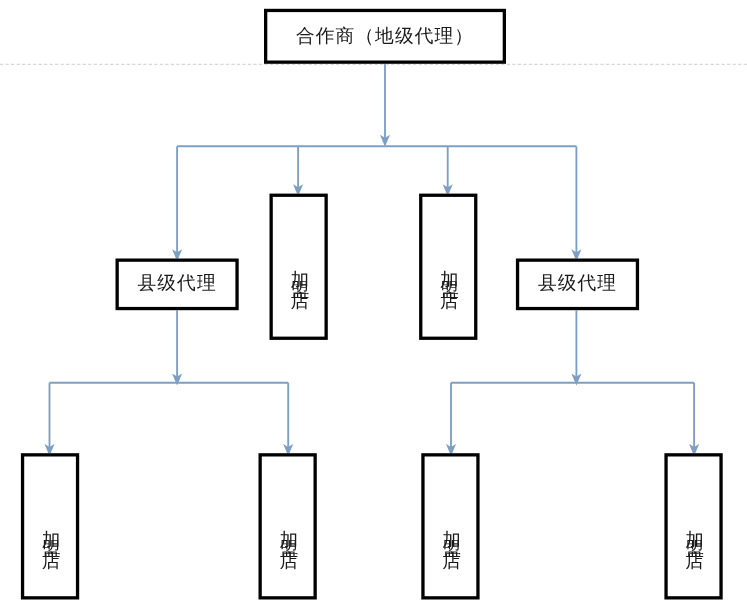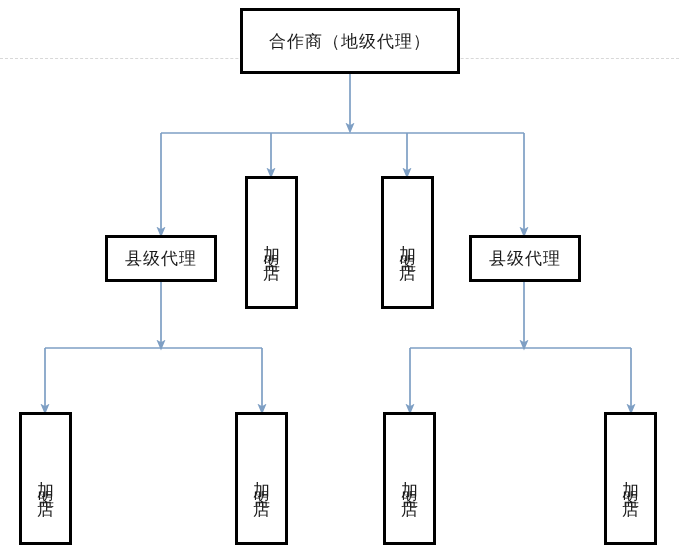--- a/index.html
+++ b/index.html
@@ -87,21 +87,21 @@
       <path d="M45,348 L45,409" marker-end="url(#ah)"></path>
       <path d="M262,348 L262,409" marker-end="url(#ah)"></path>
 
       <path d="M524,282 L524,345" marker-end="url(#ah)"></path>
       <path d="M410,348 L631,348"></path>
       <path d="M410,348 L410,409" marker-end="url(#ah)"></path>
       <path d="M631,348 L631,409" marker-end="url(#ah)"></path>
     </g>
   </svg>
 
-  <div class="node horiz" style="left:240px; top:8px; width:220px; height:66px;">
+  <div class="node horiz" style="left:240px; top:8px; width:220px; height:50px;">
     <span>合作商（地级代理）</span>
   </div>
 
   <div class="node vert" style="left:245px; top:176px; width:53px; height:133px;">
     <span>加盟店</span>
   </div>
 
   <div class="node vert" style="left:381px; top:176px; width:53px; height:133px;">
     <span>加盟店</span>
   </div>

